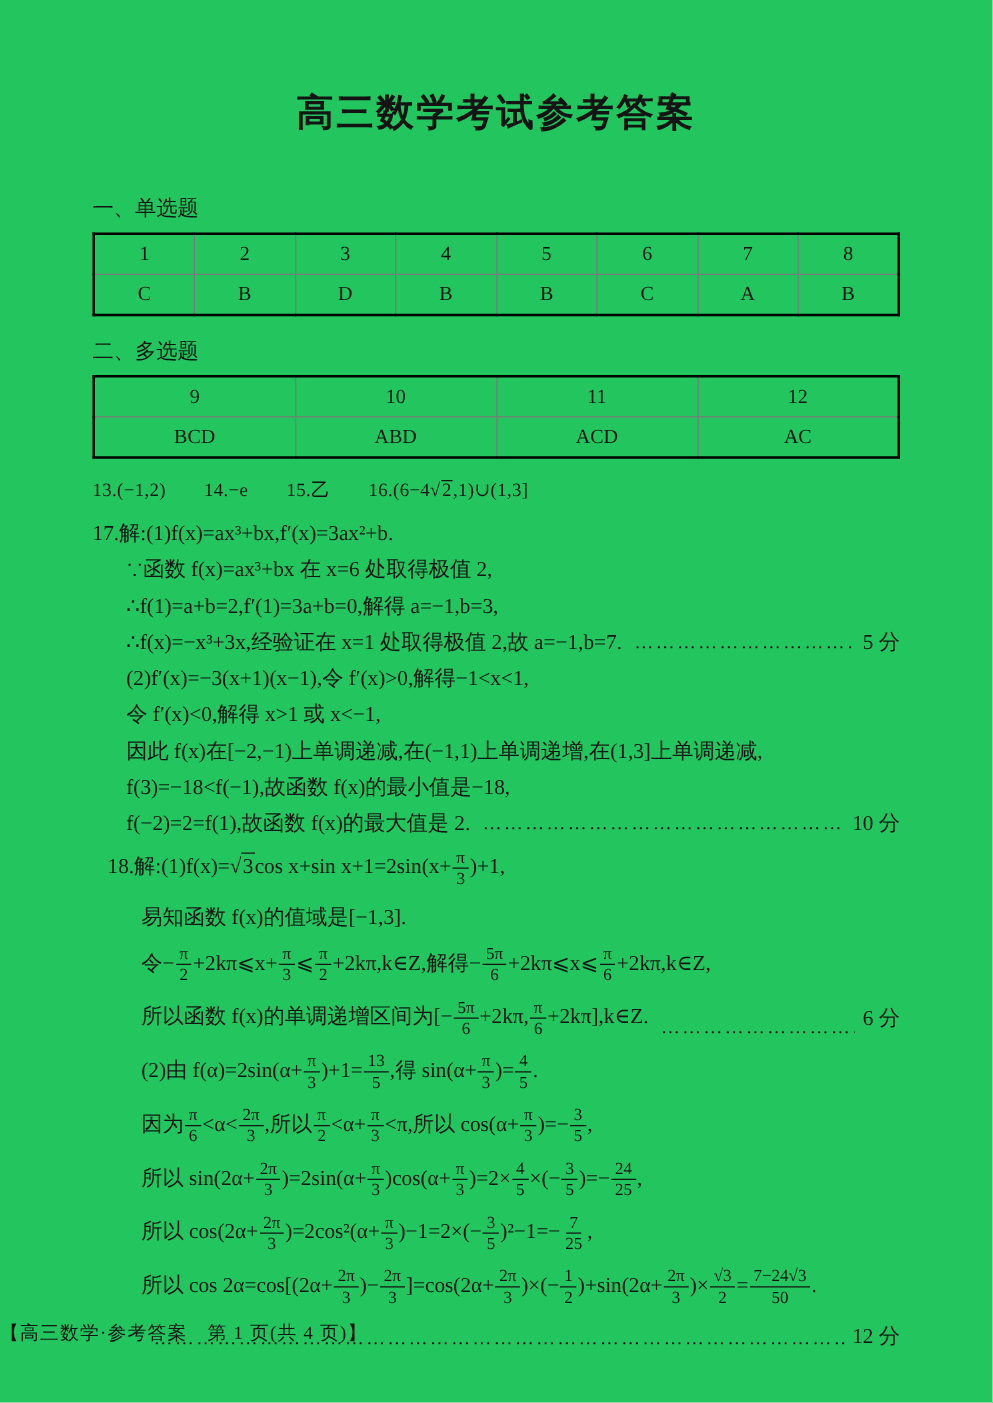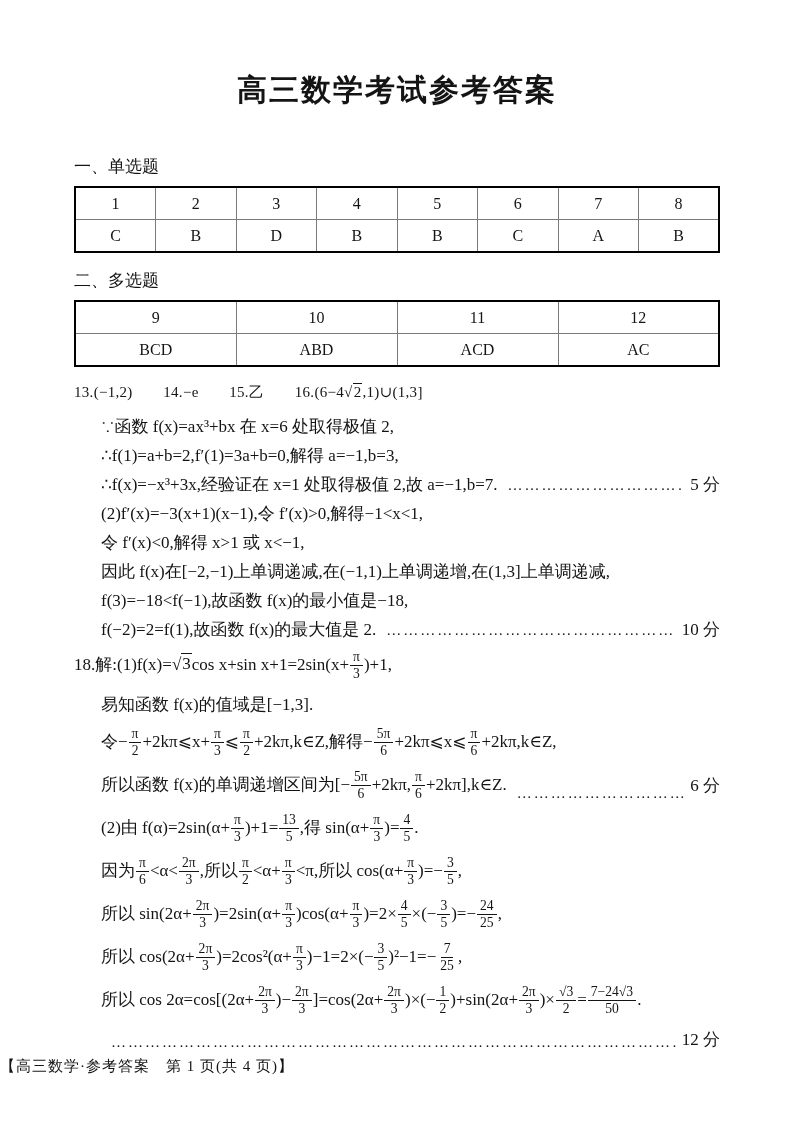--- a/index.html
+++ b/index.html
@@ -1,17 +1,17 @@
 <!DOCTYPE html>
 <html><head>
 <meta charset="utf-8">
 <style>
   html,body{margin:0;padding:0;background:#e8e8e8;}
   .page{
-    width:794px;height:1122px;margin:0 auto;background:#ffffff;
+    width:794px;height:1122px;margin:0 auto;background:#22c55e;
     position:relative;box-sizing:border-box;padding:56px 74px 0 74px;
     overflow:hidden;color:#141414;
     font-family:"Liberation Serif","DejaVu Serif",serif;
   }
   .title{
     text-align:center;
     font-family:"DejaVu Sans","Liberation Sans",sans-serif;
     font-weight:bold;font-size:30px;letter-spacing:2px;
     margin:14px 0 44px 0;
   }
@@ -25,21 +25,21 @@
     height:31px;font-size:16px;padding:0;
   }
   .fill-line{font-size:15px;margin:12px 0 10px 0;letter-spacing:.3px;}
   .solution{margin:0;}
   .sol-line{
     display:flex;align-items:center;
     padding-left:27px;font-size:17px;white-space:nowrap;
   }
   .sol-line.first{padding-left:0;}
   .q17 .sol-line{height:29px;}
-  .q18 .sol-line{min-height:43px;}
+  .q18 .sol-line{min-height:43px;margin-left:12px;}
   .q18 .sol-line.thin{min-height:34px;}
   .m{white-space:nowrap;}
   .leader{
     flex:1;overflow:hidden;white-space:nowrap;
     margin:0 6px 0 10px;letter-spacing:2px;font-size:15px;
     align-self:flex-end;line-height:1.9;
   }
   .score{white-space:nowrap;}
   .frac{
     display:inline-flex;flex-direction:column;align-items:center;
@@ -102,20 +102,23 @@
           <td>ABD</td>
           <td>ACD</td>
           <td>AC</td>
         </tr>
       </tbody>
     </table>
 
   <div class="fill-line">13.(−1,2)　　14.−e　　15.乙　　16.(6−4<span class="rad"><span class="rsign">√</span><span class="rbody">2</span></span>,1)∪(1,3]</div>
 
   <div class="solution q17" id="q17">
+      <div class="sol-line first">
+        <span class="m">17.解:(1)f(x)=ax³+bx,f′(x)=3ax²+b.</span>
+      </div>
       <div class="sol-line">
         <span class="m">∵函数 f(x)=ax³+bx 在 x=6 处取得极值 2,</span>
       </div>
       <div class="sol-line">
         <span class="m">∴f(1)=a+b=2,f′(1)=3a+b=0,解得 a=−1,b=3,</span>
       </div>
       <div class="sol-line">
         <span class="m">∴f(x)=−x³+3x,经验证在 x=1 处取得极值 2,故 a=−1,b=7.</span>
         <span class="leader">………………………………………………………………………………………………………………………………</span>
         <span class="score">5 分</span>

